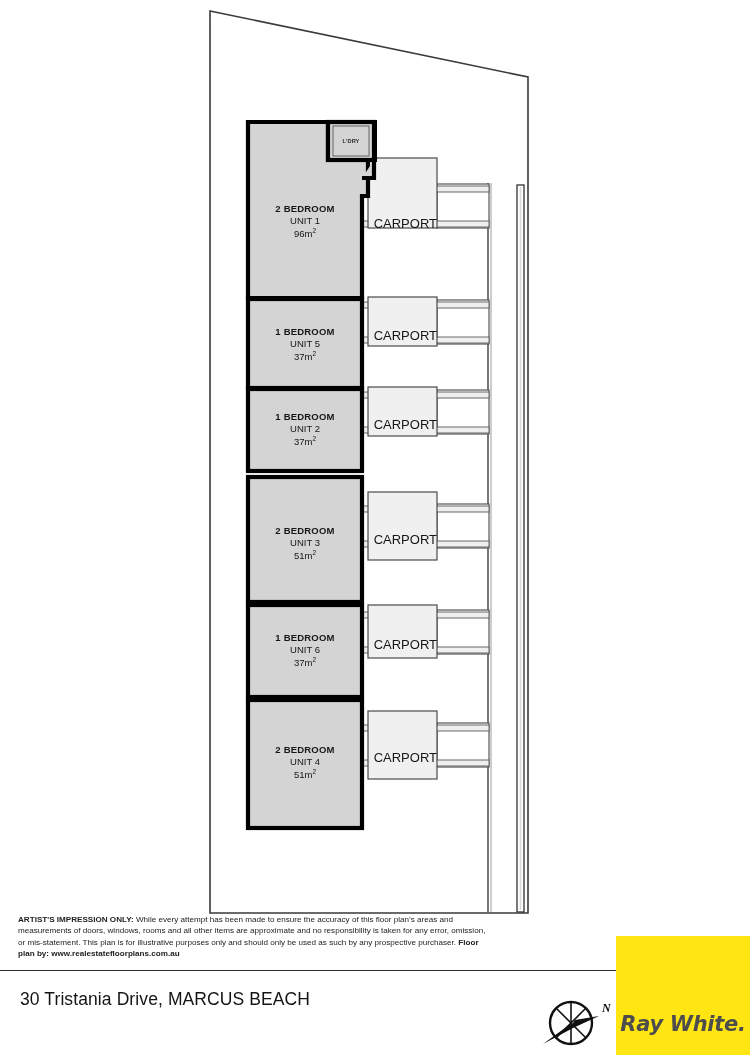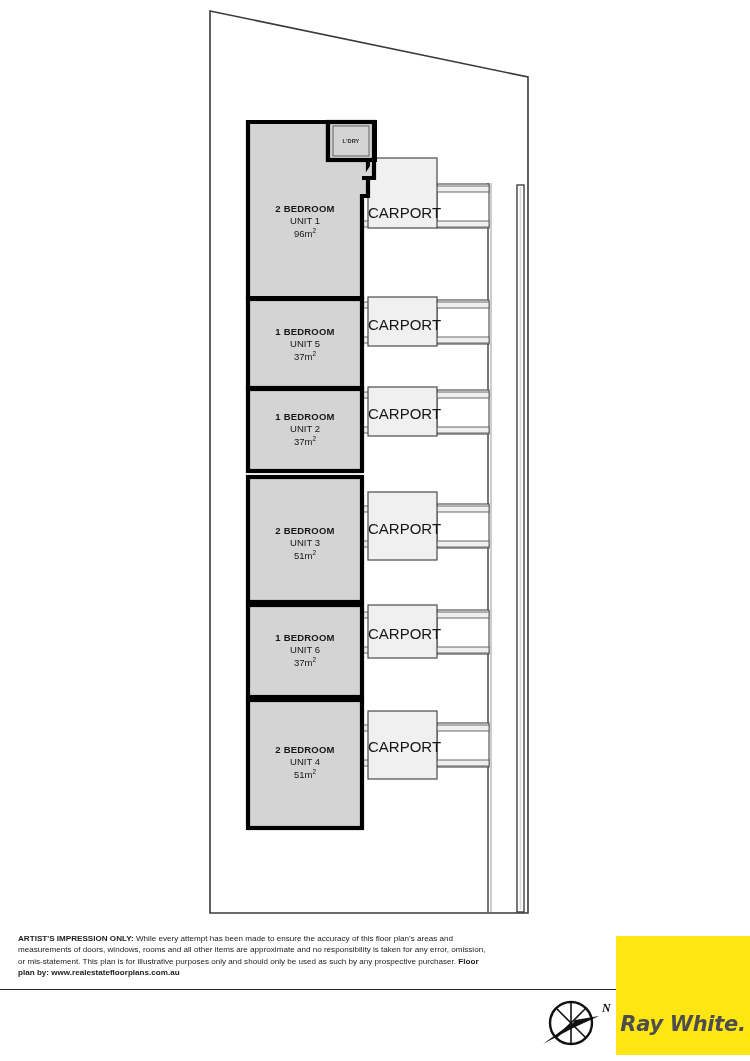--- a/index.html
+++ b/index.html
@@ -55,38 +55,39 @@
     font-size: 9.5px;
     font-weight: normal;
     color: #161616;
   }
   .unit-area sup {
     font-size: 6.5px;
     vertical-align: super;
   }
   .carport-label {
     position: absolute;
-    font-size: 15px;
-    text-align: center;
+    font-size: 13px;
+    text-align: right;
     color: #161616;
+    margin-top: 12px;
   }
   .ldry-label {
     position: absolute;
     font-size: 5.6px;
     font-weight: bold;
     text-align: center;
     letter-spacing: 0.1px;
     color: #2a2a2a;
   }
 
   
   #footer {
     position: absolute;
     left: 0;
-    top: 922px;
+    top: 903px;
     width: 678px;
     height: 136px;
   }
   #disclaimer {
     position: absolute;
     left: 18px;
     top: 11px;
     width: 476px;
     font-size: 8.1px;
     line-height: 1.42;
@@ -286,20 +287,21 @@
   <div class="carport-label" style="left:368px; top:738px; width:69px;">CARPORT</div>
 
 </div>
 
 <div id="footer">
 
   <div id="disclaimer"><b>ARTIST'S IMPRESSION ONLY:</b><span> While every attempt has been made to ensure the accuracy of this floor plan’s areas and measurements of doors, windows, rooms and all other items are approximate and no responsibility is taken for any error, omission, or mis-statement. This plan is for illustrative purposes only and should only be used as such by any prospective purchaser. </span><b>Floor plan by: www.realestatefloorplans.com.au</b></div>
 
   <div id="footer-rule"></div>
 
+  <div id="address">30 Tristania Drive, MARCUS BEACH</div>
 
 </div>
 
 <svg id="compass" viewBox="0 0 86 66">
   <circle cx="40" cy="31" r="21" fill="none" stroke="#111111" stroke-width="2.4"></circle>
   <line x1="25" y1="16" x2="55" y2="46" stroke="#111111" stroke-width="1.6"></line>
   <line x1="55" y1="16" x2="25" y2="46" stroke="#111111" stroke-width="1.6"></line>
   <line x1="40" y1="9" x2="40" y2="53" stroke="#111111" stroke-width="1.6"></line>
   <polygon points="68,24 38,33 12,52 42,36" fill="#111111"></polygon>
   <polygon points="68,24 40,34 44,28" fill="#111111"></polygon>

